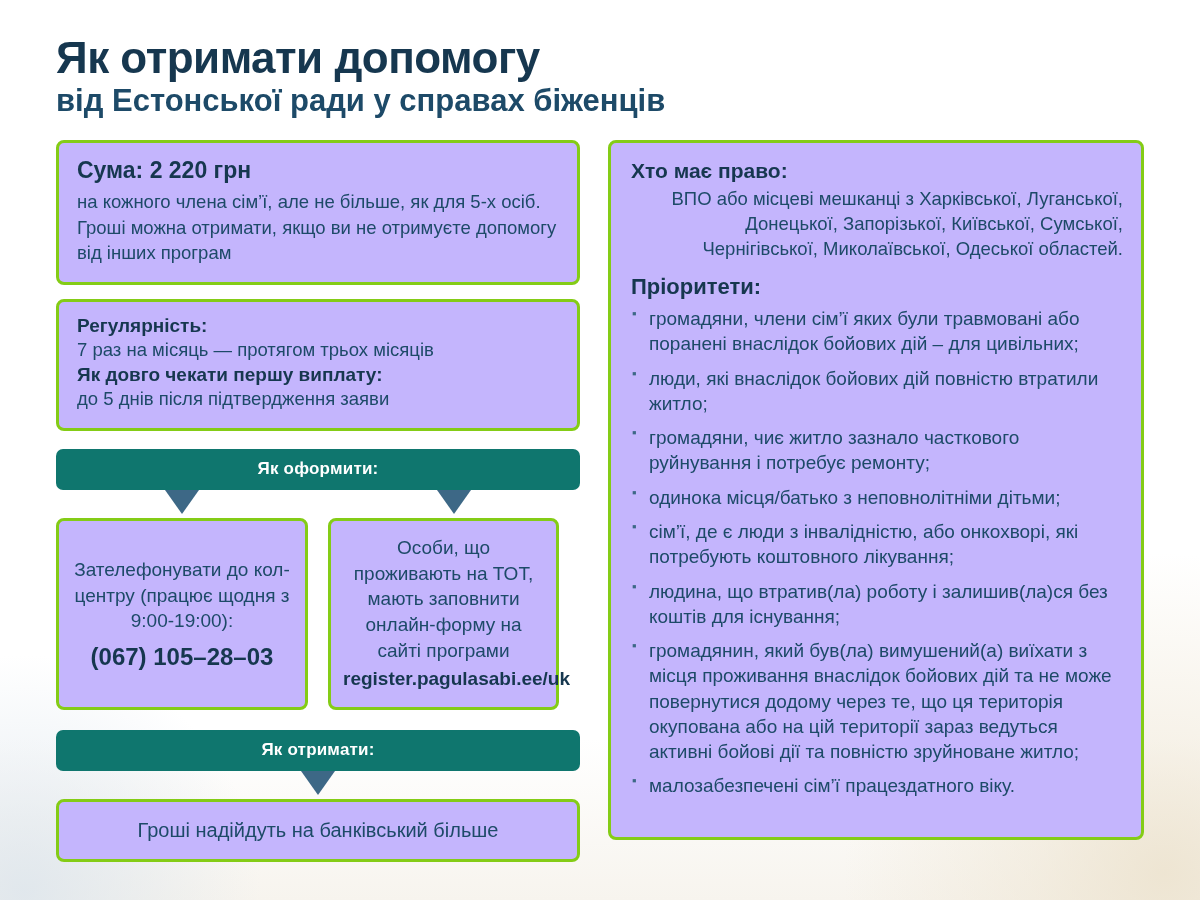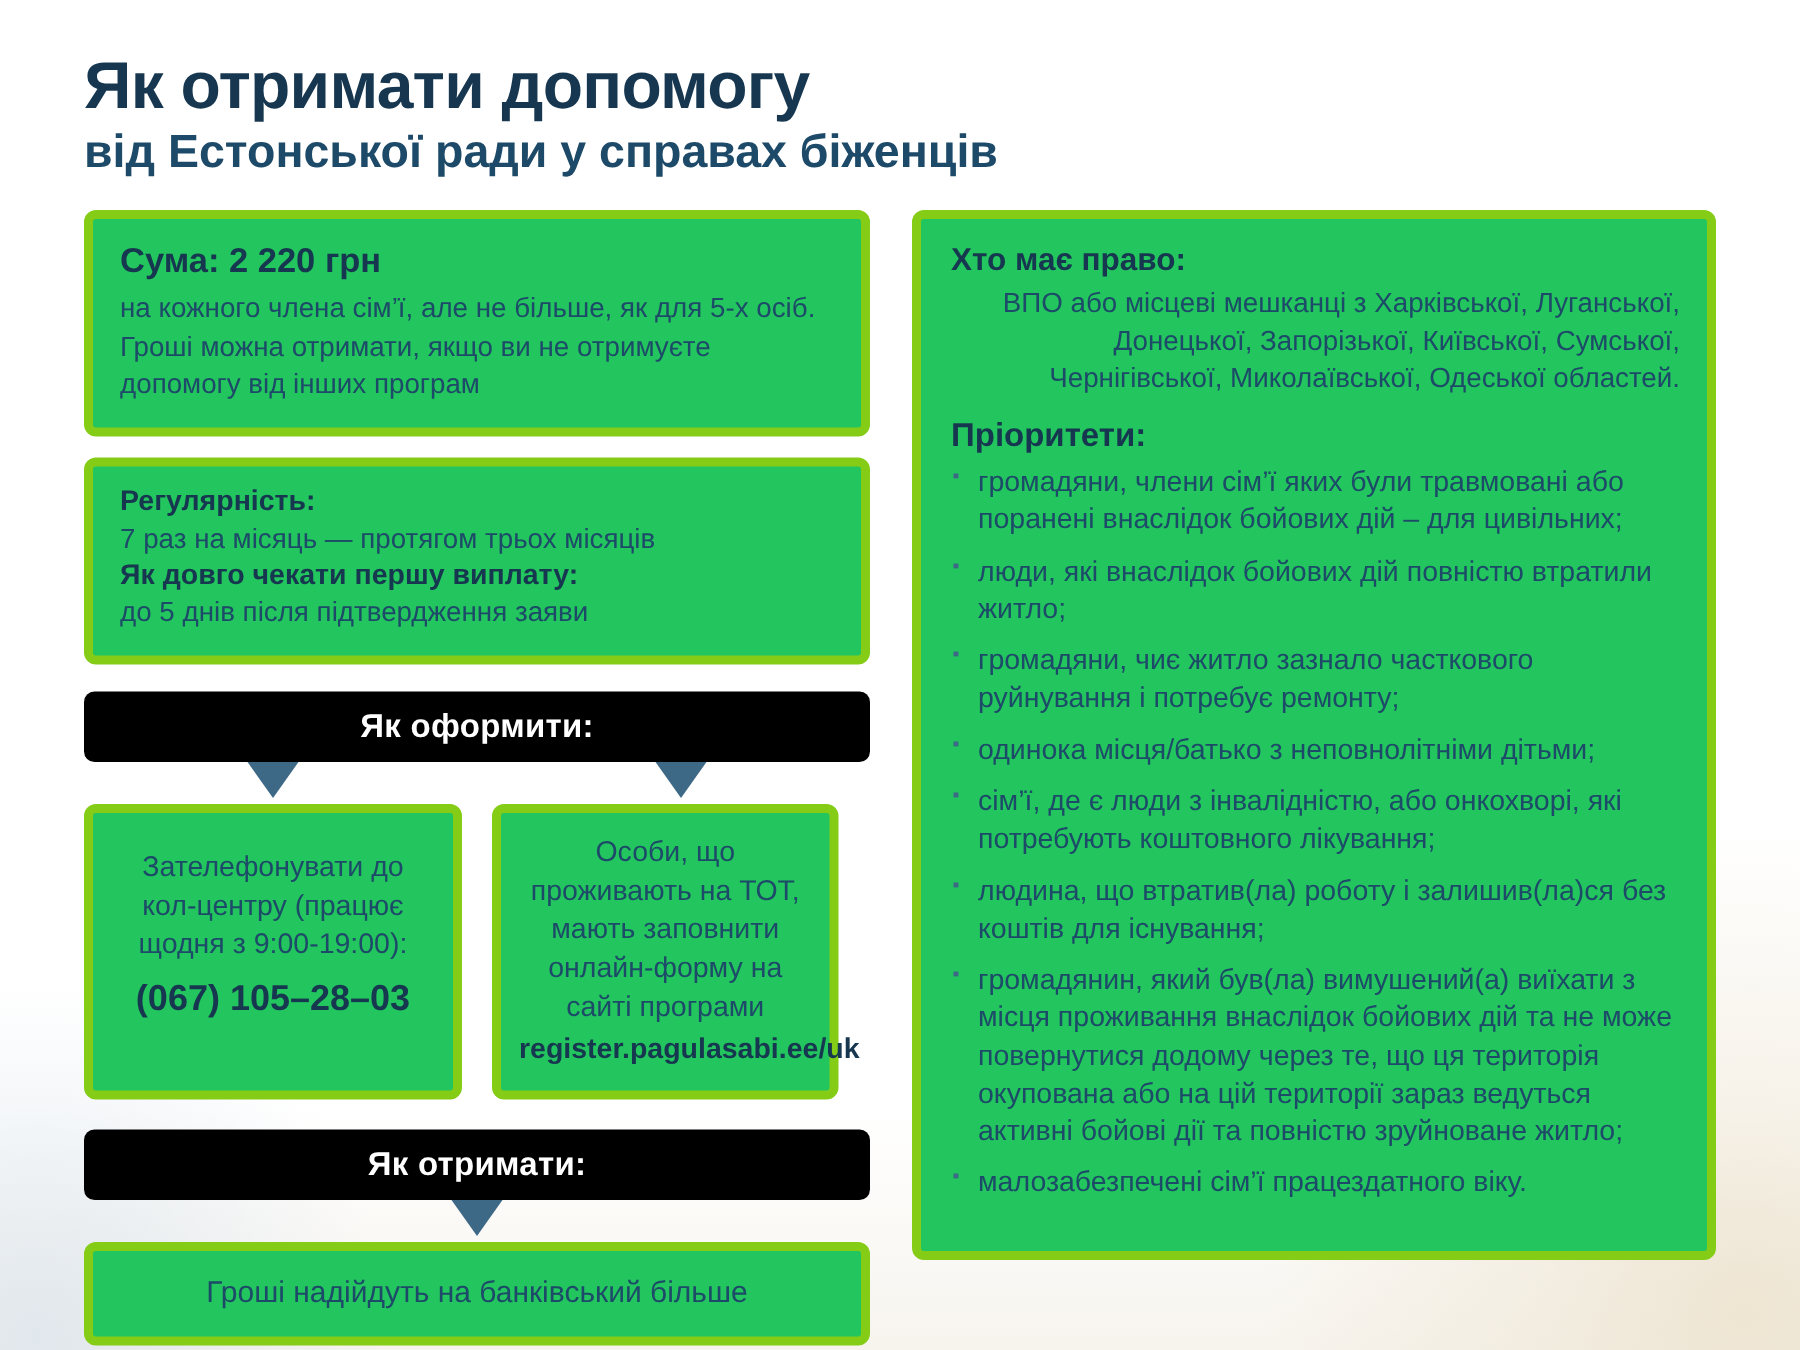--- a/index.html
+++ b/index.html
@@ -52,23 +52,23 @@
   
   .columns {
     display: flex;
     gap: 28px;
     align-items: flex-start;
   }
   .col-left { width: 524px; flex: none; }
   .col-right { width: 536px; flex: none; }
 
   .card {
-    border: 6px solid #84cc16;
+    border: 3px solid #84cc16;
     border-radius: 8px;
-    background: #22c55e;
+    background: #c4b5fd;
     box-sizing: border-box;
   }
 
   
   .card-sum {
     padding: 14px 18px 16px 18px;
     margin-bottom: 14px;
   }
   .sum-head {
     font-size: 23px;
@@ -92,25 +92,25 @@
     color: #16374f;
   }
   .reg-text {
     font-size: 18.5px;
     line-height: 1.38;
     color: #1d4a68;
     margin-bottom: 2px;
   }
 
   .band {
-    background: #000000;
+    background: #0f766e;
     color: #ffffff;
     border-radius: 7px;
     text-align: center;
-    font-size: 22px;
+    font-size: 17px;
     font-weight: bold;
     padding: 10px 0 11px 0;
     letter-spacing: 0.2px;
   }
 
   .arrows-row {
     display: flex;
     height: 26px;
     margin-top: 0;
   }
@@ -125,21 +125,21 @@
   .arrow-wrap-b { width: 252px; display: flex; justify-content: center; margin-left: 20px; }
   .arrow-center { width: 524px; display: flex; justify-content: center; }
 
   .two-cards {
     display: flex;
     gap: 20px;
     margin-top: 2px;
   }
   .card-call {
     width: 252px;
-    padding: 24px 14px;
+    padding: 36px 14px;
     text-align: center;
     box-sizing: border-box;
     display: flex;
     flex-direction: column;
     justify-content: flex-start;
   }
   .card-online {
     width: 231px;
     padding: 14px 12px 16px 12px;
     text-align: center;

